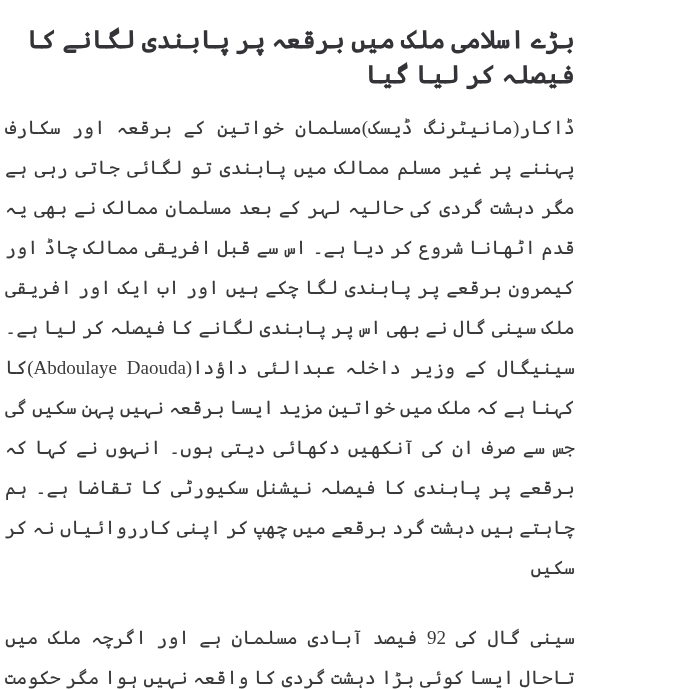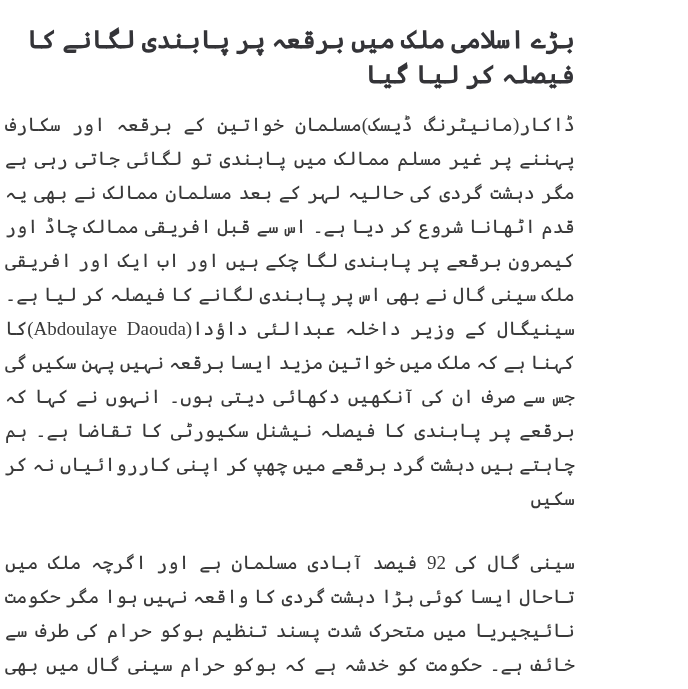--- a/index.html
+++ b/index.html
@@ -23,21 +23,21 @@
     margin: 6px 0 16px 0;
     font-size: 25px;
     font-weight: 600;
     line-height: 1.4;
     text-align: right;
     color: #343438;
   }
   .para {
     margin: 0 0 30px 0;
     font-size: 19px;
-    line-height: 34px;
+    line-height: 40px;
     text-align: justify;
     text-align-last: right;
     color: #3a3a3a;
   }
 </style>
 </head>
 <body>
 
 <main class="page">
   <h1 class="headline">بڑے اسلامی ملک میں برقعہ پر پابندی لگانے کا فیصلہ کر لیا گیا</h1>

